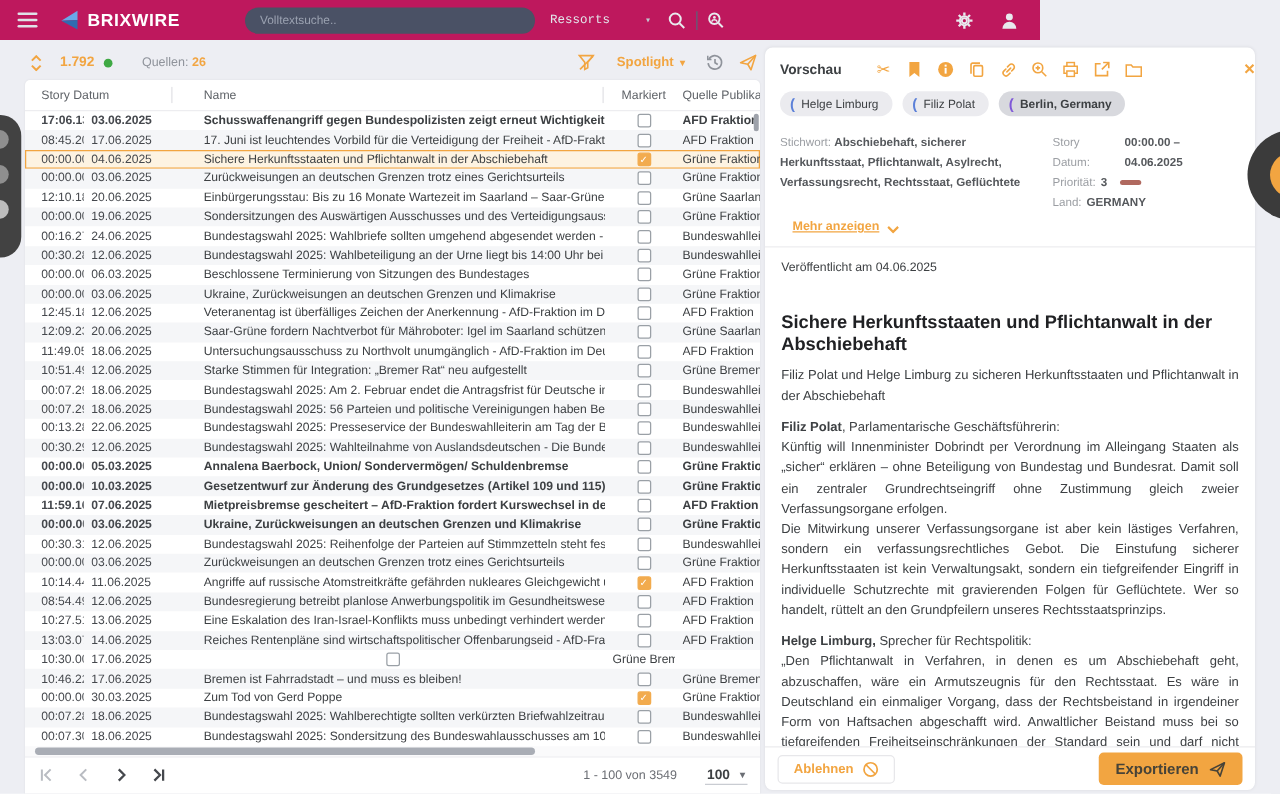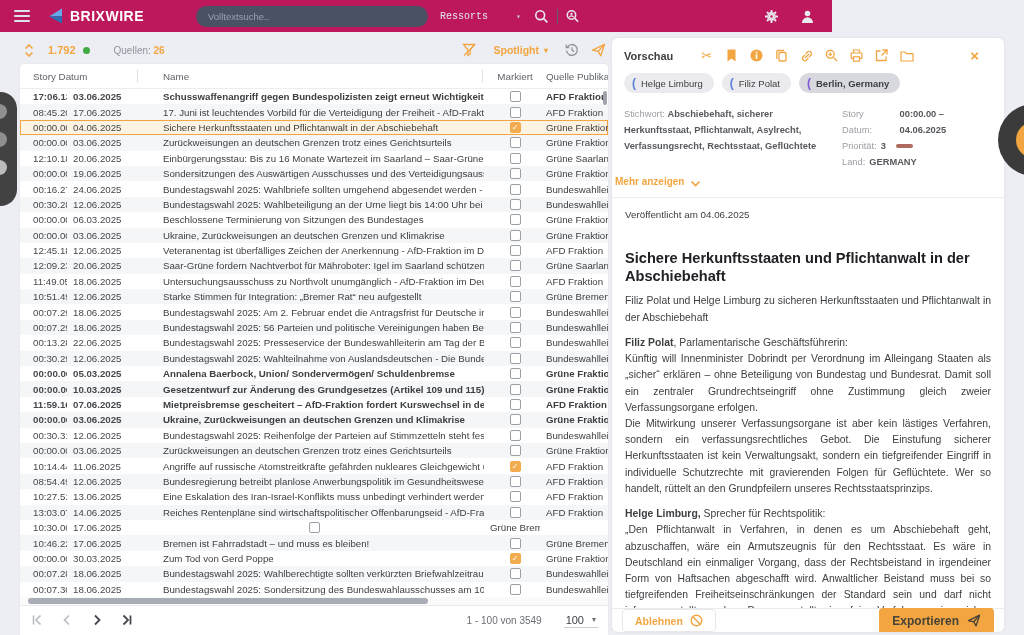--- a/index.html
+++ b/index.html
@@ -67,52 +67,52 @@
         display:flex; align-items:center; justify-content:center; font-size:8px; color:#fff; }
   .cb.on { background:#f2ab4e; border-color:#f2ab4e; }
   .hscroll { height:8px; position:relative; background:#fafafb; }
   .hscroll .thumb { position:absolute; left:8px; top:1px; width:400px; height:6px; background:#a9adb5; border-radius:3px; }
   .vscroll { position:absolute; right:1px; top:27px; width:4px; height:14px; background:#9fa3ab; border-radius:2px; }
   .pager { height:29px; display:flex; align-items:center; border-top:1px solid #ececf0; padding:0 10px 0 2px; }
   .pg-btn { width:30px; height:22px; display:flex; align-items:center; justify-content:center; cursor:pointer; }
   .pg-spacer { flex:1; }
   .pg-range { font-size:10px; color:#6b6e74; margin-right:22px; }
   .pg-size { font-size:11px; color:#3d4043; border-bottom:1px solid #c9ccd2; padding:1px 2px; display:flex; gap:8px;
-             align-items:center; cursor:pointer; }
+             align-items:center; cursor:pointer;font-weight:bold; }
 
   
   .rpanel { position:absolute; left:612px; top:38px; width:392px; height:594px; background:#fff;
             border-radius:6px; box-shadow:0 0 3px rgba(0,0,0,.08); display:flex; flex-direction:column; overflow:hidden; }
-  .rp-head { display:flex; align-items:center; padding:10px 25px 6px 12px; }
+  .rp-head { display:flex; align-items:center; padding:10px 0 6px 12px; }
   .rp-title { font-size:11px; font-weight:700; color:#3d4043; margin-right:26px; }
   .rp-icons { display:flex; align-items:center; gap:10px; }
   .pi { width:15px; height:15px; display:flex; align-items:center; justify-content:center; cursor:pointer; color:#f2a541; }
   .rp-close { margin-left:auto; color:#f2a541; font-size:15px; font-weight:700; cursor:pointer; line-height:1; }
   .chips { display:flex; gap:8px; padding:4px 12px 9px 12px; }
   .chip { background:#ebebef; border-radius:11px; height:20px; display:flex; align-items:center; gap:5px;
           padding:0 11px 0 8px; font-size:9.5px; color:#3d4043; cursor:pointer; }
   .chip .paren { font-weight:700; font-size:12px; line-height:1; }
   .chip.person .paren { color:#5c80d8; }
   .chip.location .paren { color:#8059d8; }
   .chip.sel { background:#d8d9de; font-weight:700; }
   .meta { display:flex; padding:4px 12px 0 12px; font-size:9.3px; line-height:16px; }
   .meta-left { width:218px; padding-right:12px; }
   .meta-right { flex:1; }
   .mlabel { color:#9b9ea3; }
   .mvalue { color:#55585c; font-weight:700; }
   .meta-row { display:flex; align-items:center; gap:4px; }
   .prio-bar { width:17px; height:4px; border-radius:2px; background:#b0695f; margin-left:6px; }
-  .mehr { padding:6px 12px 10px 3px; color:#f2a541; font-size:10px; font-weight:700; display:flex; align-items:flex-end; gap:6px; cursor:pointer; }
+  .mehr { padding:6px 12px 10px 22px; color:#f2a541; font-size:10px; font-weight:700; display:flex; align-items:flex-end; gap:6px; cursor:pointer;text-decoration:underline; }
   .article { flex:1; border-top:1px solid #ededf0; padding:11px 13px; overflow:hidden; }
   .published { font-size:9.8px; color:#3d4043; margin-bottom:29px; }
   .headline { font-size:14.6px; font-weight:700; color:#202124; line-height:1.25; margin-bottom:8px; }
   .para { font-size:10.4px; color:#3d4043; line-height:1.56; text-align:justify; }
   .speaker { font-size:10.4px; color:#3d4043; line-height:1.56; margin-top:9px; }
   .speaker b { font-weight:700; }
-  .rp-foot { border-top:1px solid #ebebee; height:24px; display:flex; align-items:center; padding:0 10px; }
+  .rp-foot { border-top:1px solid #ebebee; height:35px; display:flex; align-items:center; padding:0 10px; }
   .btn-reject { display:flex; align-items:center; gap:7px; border:1px solid #e7e7ea; background:#fff; border-radius:4px;
                 padding:4px 12px; color:#f2a541; font-size:10.5px; font-weight:700; cursor:pointer;
                 font-family:"Liberation Sans", sans-serif; }
   .btn-export { margin-left:auto; display:flex; align-items:center; gap:8px; background:#f2a541; border:none; border-radius:4px;
                 padding:6px 13px; color:#474338; font-size:12px; font-weight:700; cursor:pointer;
                 font-family:"Liberation Sans", sans-serif; }
 </style>
 </head>
 <body>
 

